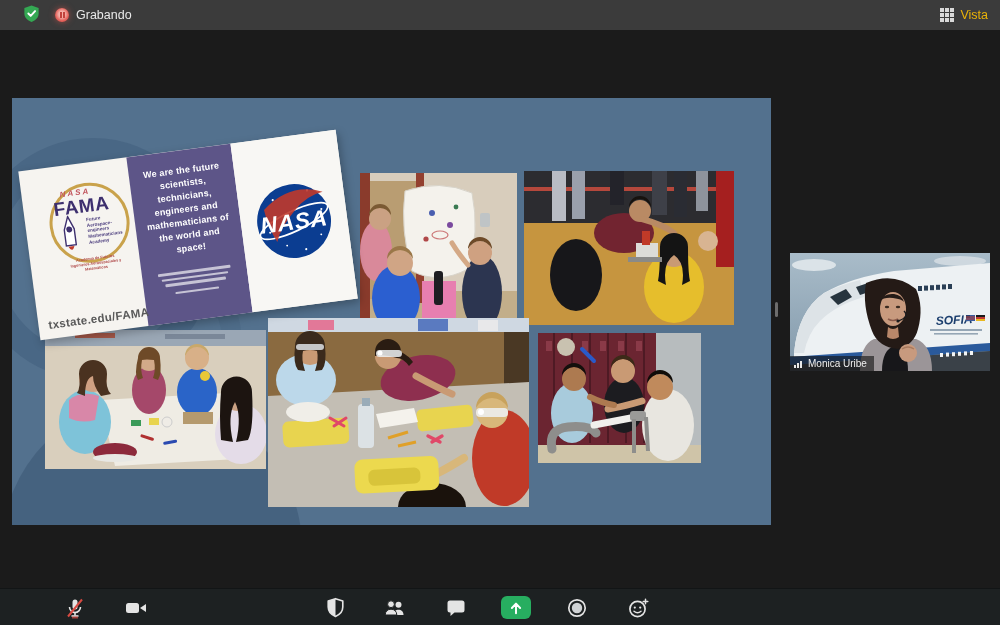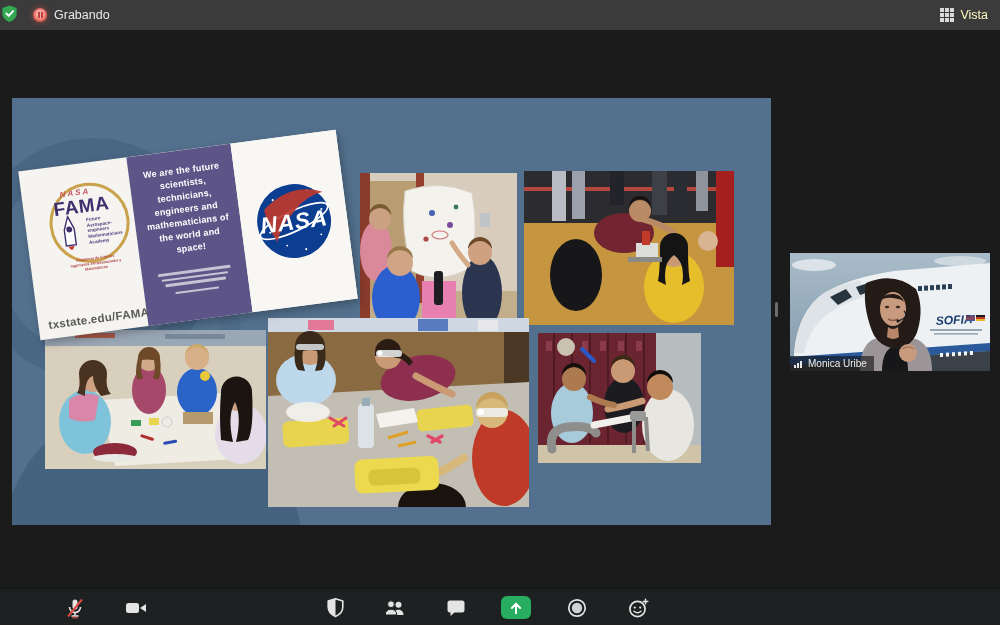--- a/index.html
+++ b/index.html
@@ -1,22 +1,22 @@
 <!DOCTYPE html>
 <html><head>
 <meta charset="utf-8">
 <style>
   html,body{margin:0;padding:0;background:#1b1b1b;width:1000px;height:625px;overflow:hidden;
     font-family:"Liberation Sans",sans-serif;-webkit-font-smoothing:antialiased;}
   .abs{position:absolute;}
   
   #topbar{left:0;top:0;width:1000px;height:30px;background:#3b3b3b;}
-  #topbar .left{left:0;top:0;height:30px;display:flex;align-items:center;gap:14px;}
+  #topbar .left{left:0;top:0;height:30px;display:flex;align-items:center;gap:14px;padding-left:22px;}
   #rec-label{color:#e9e9e9;font-size:12.5px;}
-  #view-btn{right:12px;top:0;height:30px;display:flex;align-items:center;gap:6px;color:#fef9c3;font-size:12.5px;cursor:default;}
+  #view-btn{right:12px;top:0;height:30px;display:flex;align-items:center;gap:6px;color:#eab308;font-size:12.5px;cursor:default;}
   .grid-icon{display:grid;grid-template-columns:repeat(3,4px);grid-template-rows:repeat(3,4px);gap:1px;}
   .grid-icon i{background:#d9d9d9;display:block;}
   #rec-ind{width:14px;height:14px;border-radius:50%;
     background:radial-gradient(circle at 50% 45%, #f5b0a8 0 30%, #e4615a 62%, #d44a45 100%);
     box-shadow:0 0 6px rgba(230,90,80,.55);position:relative;}
   #rec-ind:before,#rec-ind:after{content:"";position:absolute;top:4px;width:2px;height:6px;background:#c2423c;}
   #rec-ind:before{left:4.5px;} #rec-ind:after{right:4.5px;}
   
   #slide{left:12px;top:98px;width:759px;height:427px;background:#53718e;overflow:hidden;}
   .wm{border-radius:50%;position:absolute;}

